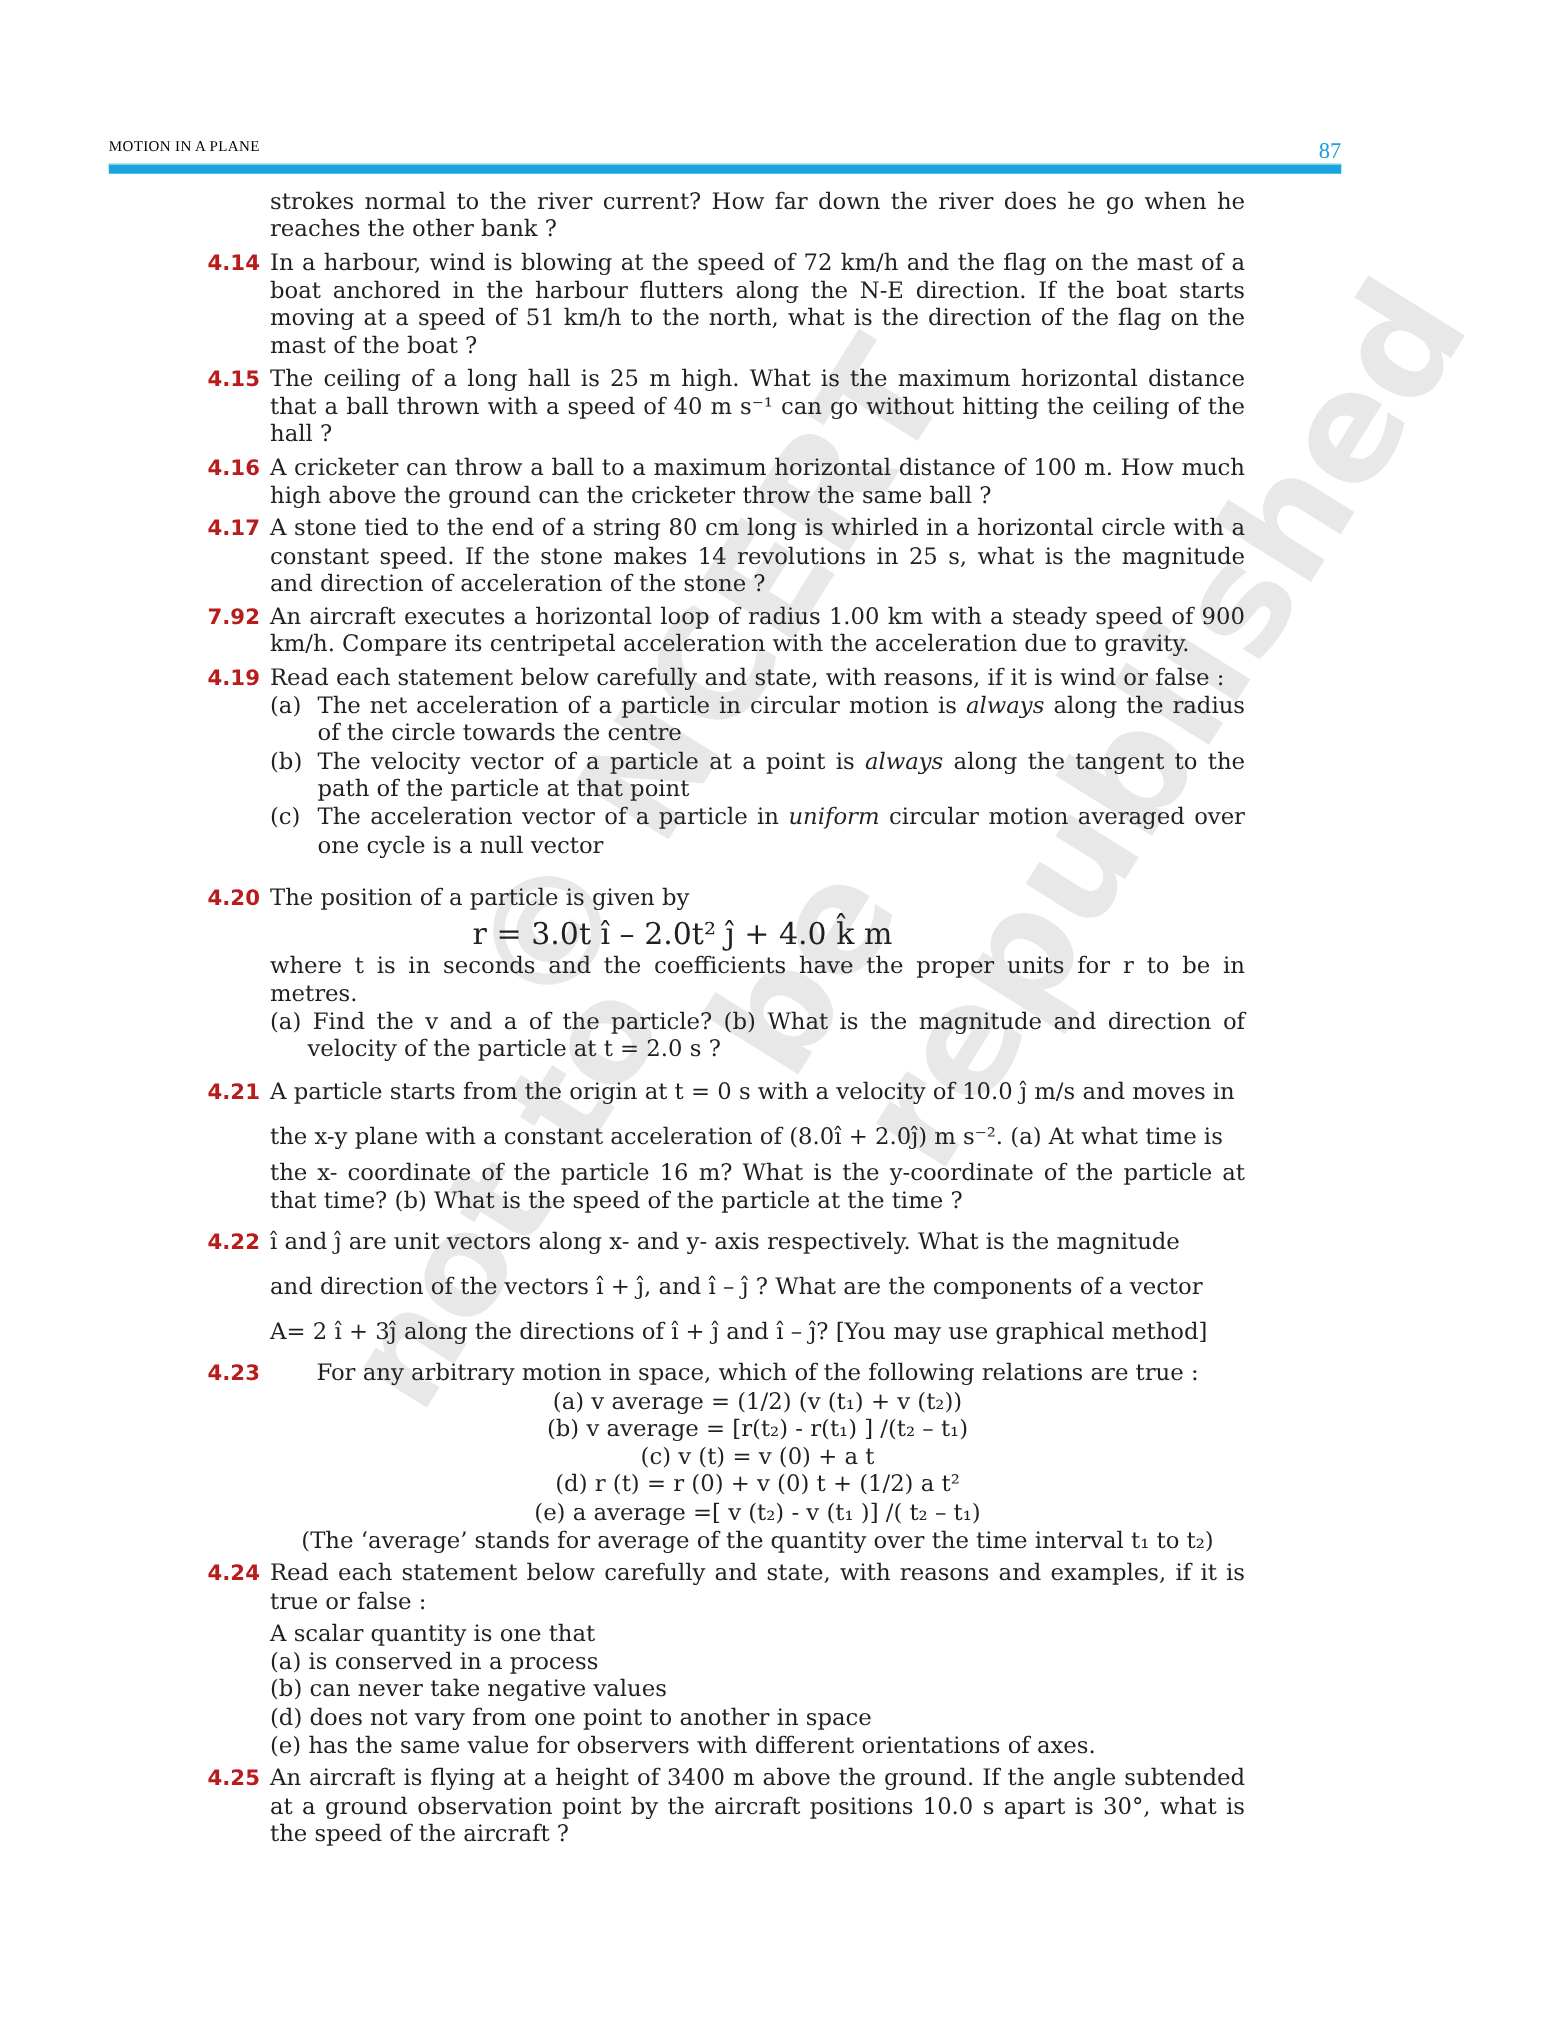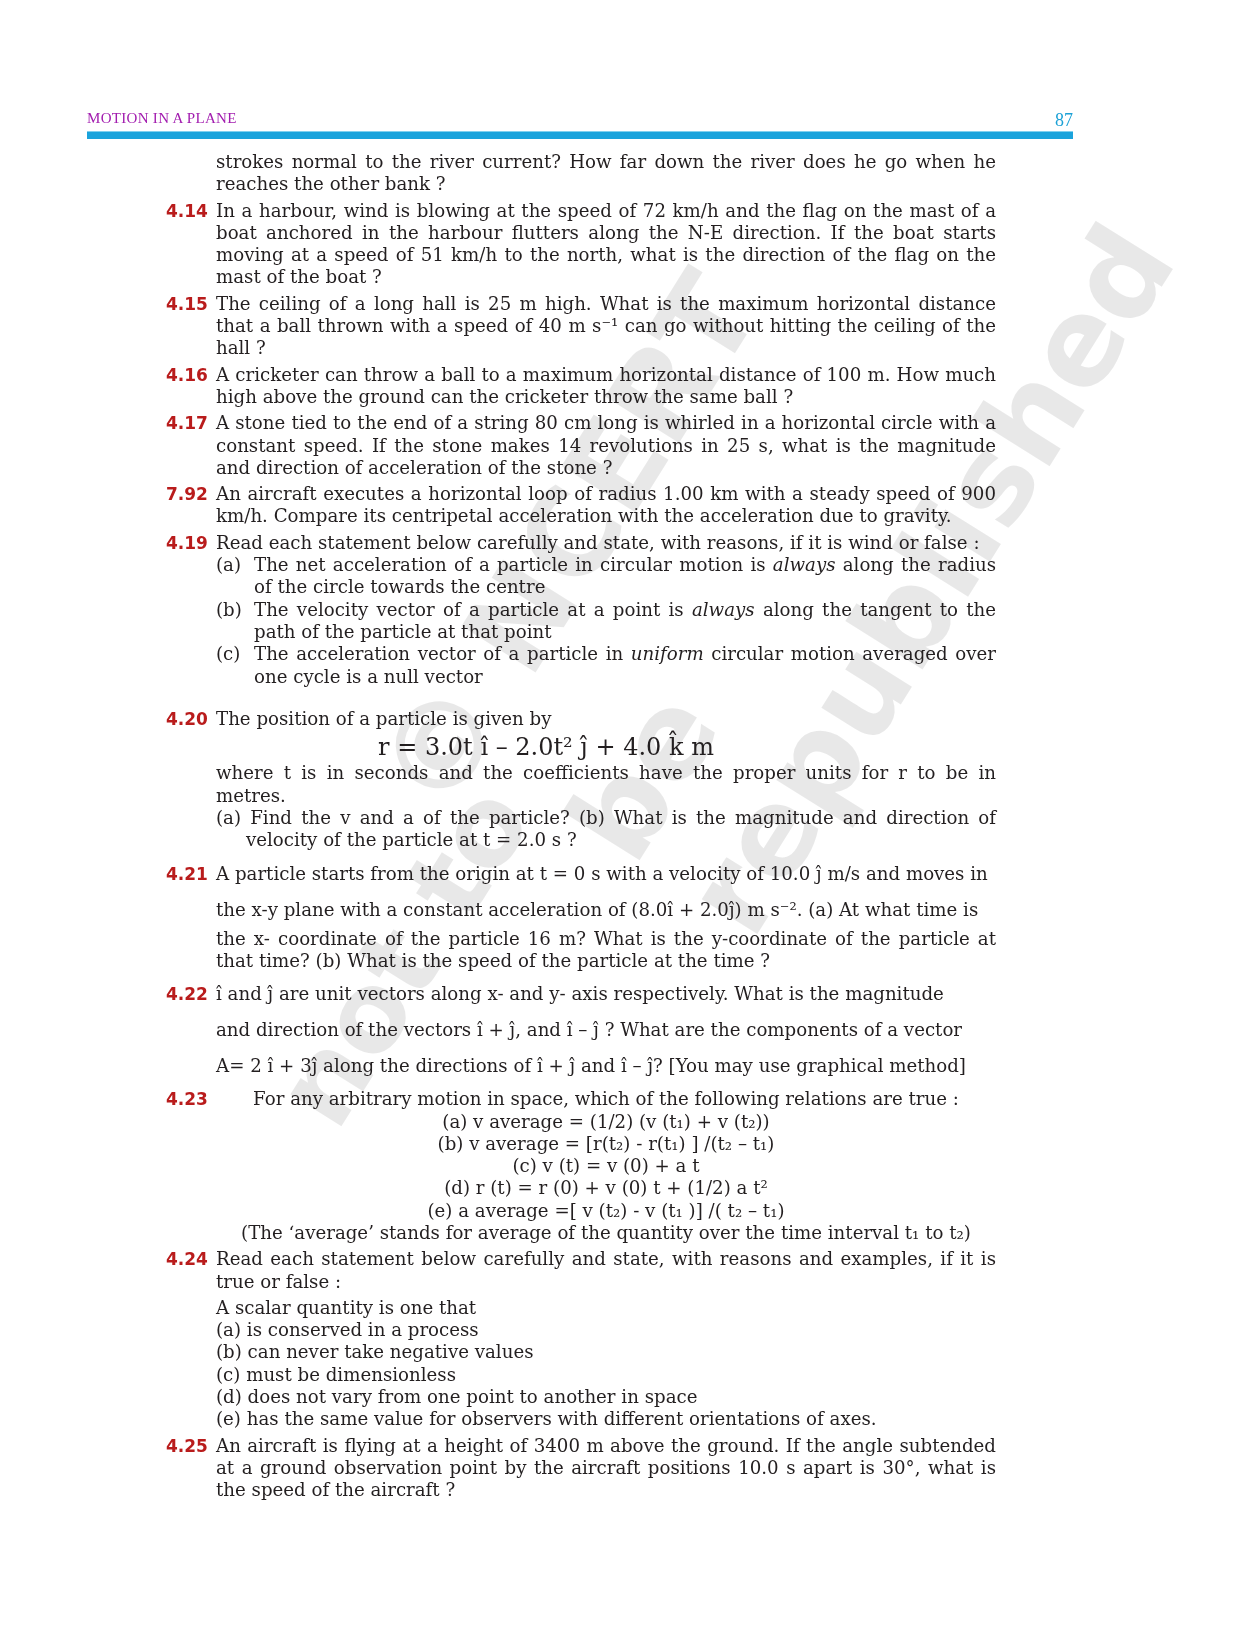--- a/index.html
+++ b/index.html
@@ -1,20 +1,20 @@
 <!DOCTYPE html>
 <html><head>
 <meta charset="utf-8">
 <style>
   html, body { margin: 0; padding: 0; background: #ffffff; }
   body { width: 1238px; height: 1635px; position: relative; overflow: hidden;
          font-family: "DejaVu Serif", "Liberation Serif", serif; color: #231f20; }
   .header { position: absolute; left: 87px; top: 110px; width: 986px; height: 30px; }
   .header .title { position: absolute; left: 0; top: 0; font-family: "Liberation Serif", serif;
-                   font-size: 15px; color: #a21caf; letter-spacing: 0.3px; }
+                   font-size: 12px; color: #000000; letter-spacing: 0.3px; }
   .header .pageno { position: absolute; right: 0; top: 0; font-family: "Liberation Serif", serif;
                     font-size: 18px; color: #1ba1d6; }
   .rule { position: absolute; left: 87px; top: 131px; width: 986px; height: 7px;
           background: #1aa3dc; border-top: 1px solid #7fd0ef; }
   .content { position: absolute; left: 166px; top: 151px; width: 830px;
              font-size: 18.2px; line-height: 22.3px; }
   .q { position: relative; padding-left: 50px; margin-bottom: 4px; text-align: justify; }
   .q .num { position: absolute; left: 0; top: 0; color: #b91c1c; font-weight: bold;
             font-family: "DejaVu Sans", "Liberation Sans", sans-serif; font-size: 17px; }
   .cont { padding-left: 50px; text-align: justify; margin-bottom: 4px; }
@@ -124,21 +124,20 @@
     <div>(e) a average =[ v (t₂) - v (t₁ )] /( t₂ – t₁)</div>
     <div>(The ‘average’ stands for average of the quantity over the time interval t₁ to t₂)</div>
   </div>
 
   <div class="q">
     <span class="num">4.24</span>
     <div>Read each statement below carefully and state, with reasons and examples, if it is true or false :</div>
     <div style="margin-top:4px;">A scalar quantity is one that</div>
     <div>(a) is conserved in a process</div>
     <div>(b) can never take negative values</div>
-    <div>(c) must be dimensionless</div>
     <div>(d) does not vary from one point to another in space</div>
     <div>(e) has the same value for observers with different orientations of axes.</div>
   </div>
 
   <div class="q">
     <span class="num">4.25</span>
     <span>An aircraft is flying at a height of 3400 m above the ground. If the angle subtended at a ground observation point by the aircraft positions 10.0 s apart is 30°, what is the speed of the aircraft ?</span>
   </div>
 
 </div>

